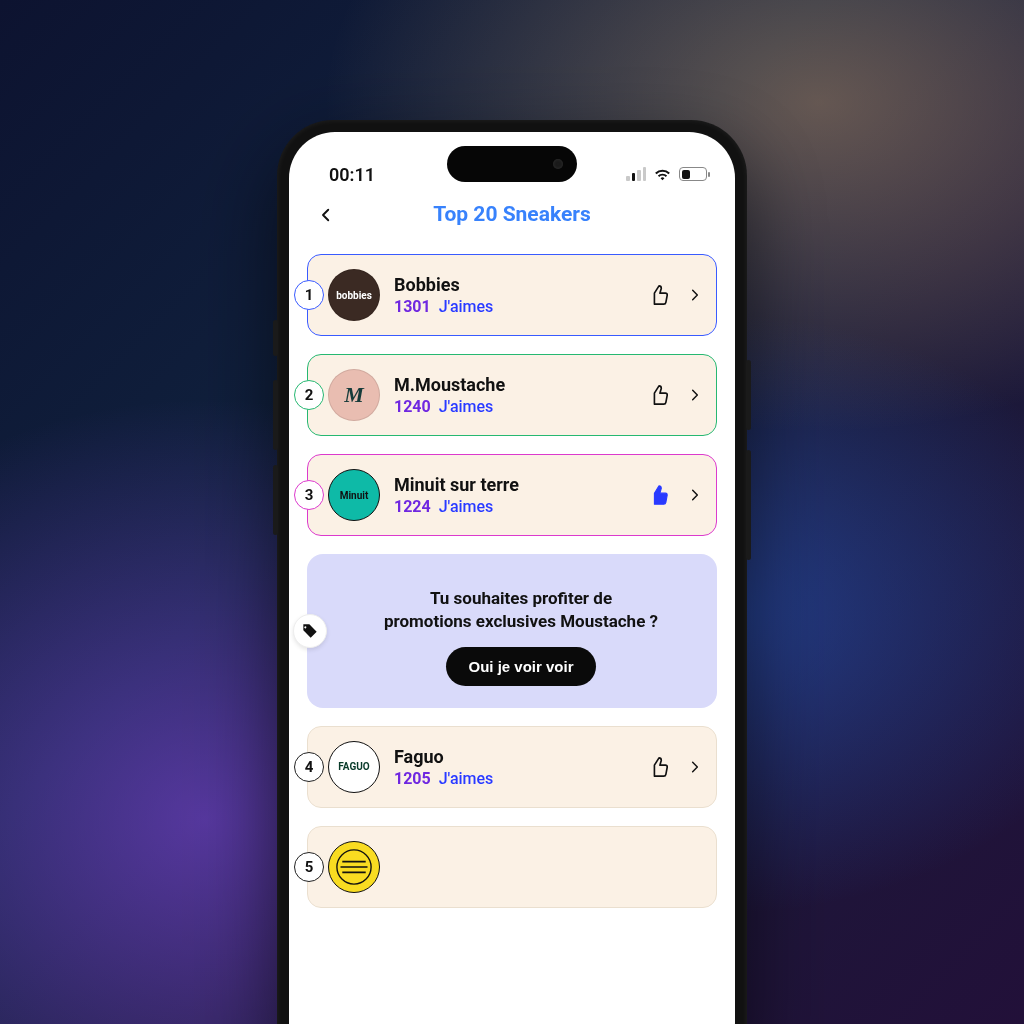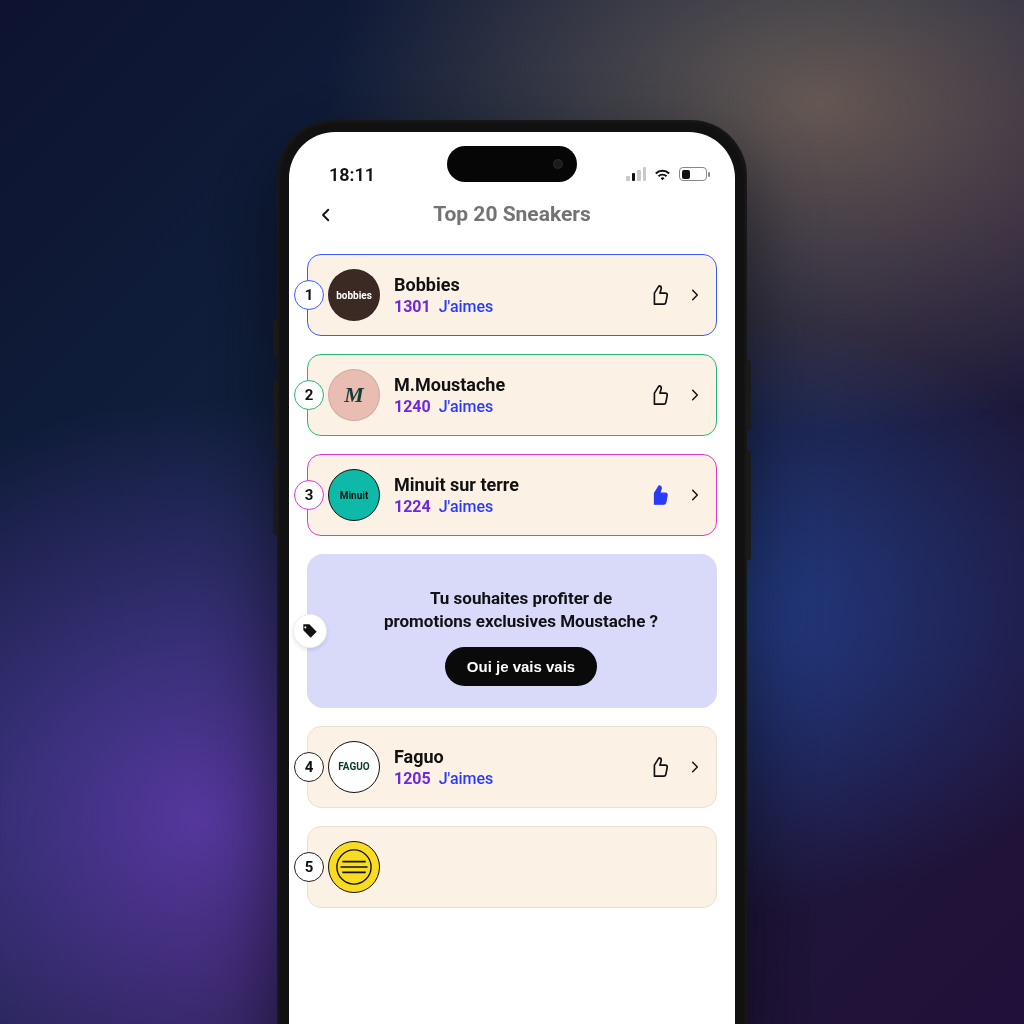--- a/index.html
+++ b/index.html
@@ -71,21 +71,21 @@
 
   .app-header {
     display:flex; align-items:center; justify-content:center;
     position: relative; padding: 6px 0 14px;
   }
   .back-btn {
     position:absolute; left:22px; top:4px;
     width:30px;height:30px; display:flex;align-items:center;justify-content:center;
     color:#111;
   }
-  .app-title { font-weight:700; font-size:21px; color:#737373; }
+  .app-title { font-weight:700; font-size:21px; color:#3b82f6; }
 
   .content {
     flex:1; overflow:hidden;
     padding: 14px 18px 0 18px;
     display:flex; flex-direction:column; gap:18px;
   }
 
   .card {
     position:relative;
     background:#FBF1E6;
@@ -160,21 +160,21 @@
 <div class="phone">
   <div class="side-left-1"></div>
     <div class="side-left-2"></div>
     <div class="side-left-3"></div>
   <div class="screen">
     <div class="notch">
         <div class="notch-dot"></div>
       </div>
 
     <div class="status-bar">
-      <span>18:11</span>
+      <span>00:11</span>
       <div class="status-icons">
         <div class="cell-bars">
             <span></span>
             <span></span>
             <span></span>
             <span></span>
           </div>
         <div class="wifi-icon">
           <svg width="19" height="14" viewBox="0 0 24 18">
               <path d="M12 17l-2.5-2.5a3.5 3.5 0 015 0L12 17zm-6-6a8.5 8.5 0 0112 0l-1.8 1.8a6 6 0 00-8.4 0L6 11zm-3.5-3.5a13.5 13.5 0 0119 0L19.7 9.3a11 11 0 00-15.4 0L2.5 7.5z" fill="#111"></path>
@@ -278,21 +278,21 @@
       <div class="promo">
         <div class="promo-badge">
           <svg width="16" height="16" viewBox="0 0 24 24">
               <path d="M11 2l11 11-9 9L2 11V2h9zM6.5 6.5a1.5 1.5 0 100 .001z" fill="#111"></path>
             </svg>
         </div>
         <div class="promo-text">
           <span>Tu souhaites profiter de</span><br>
           <span>promotions exclusives Moustache ?</span>
         </div>
-        <button class="promo-cta">Oui je vais vais</button>
+        <button class="promo-cta">Oui je voir voir</button>
       </div>
 
       <div class="card rank-other">
         <div class="rank-badge">4</div>
         <div class="logo faguo">
             <span>FAGUO</span>
           </div>
         <div class="card-main">
           <div class="brand-name">Faguo</div>
           <div class="likes-line">

